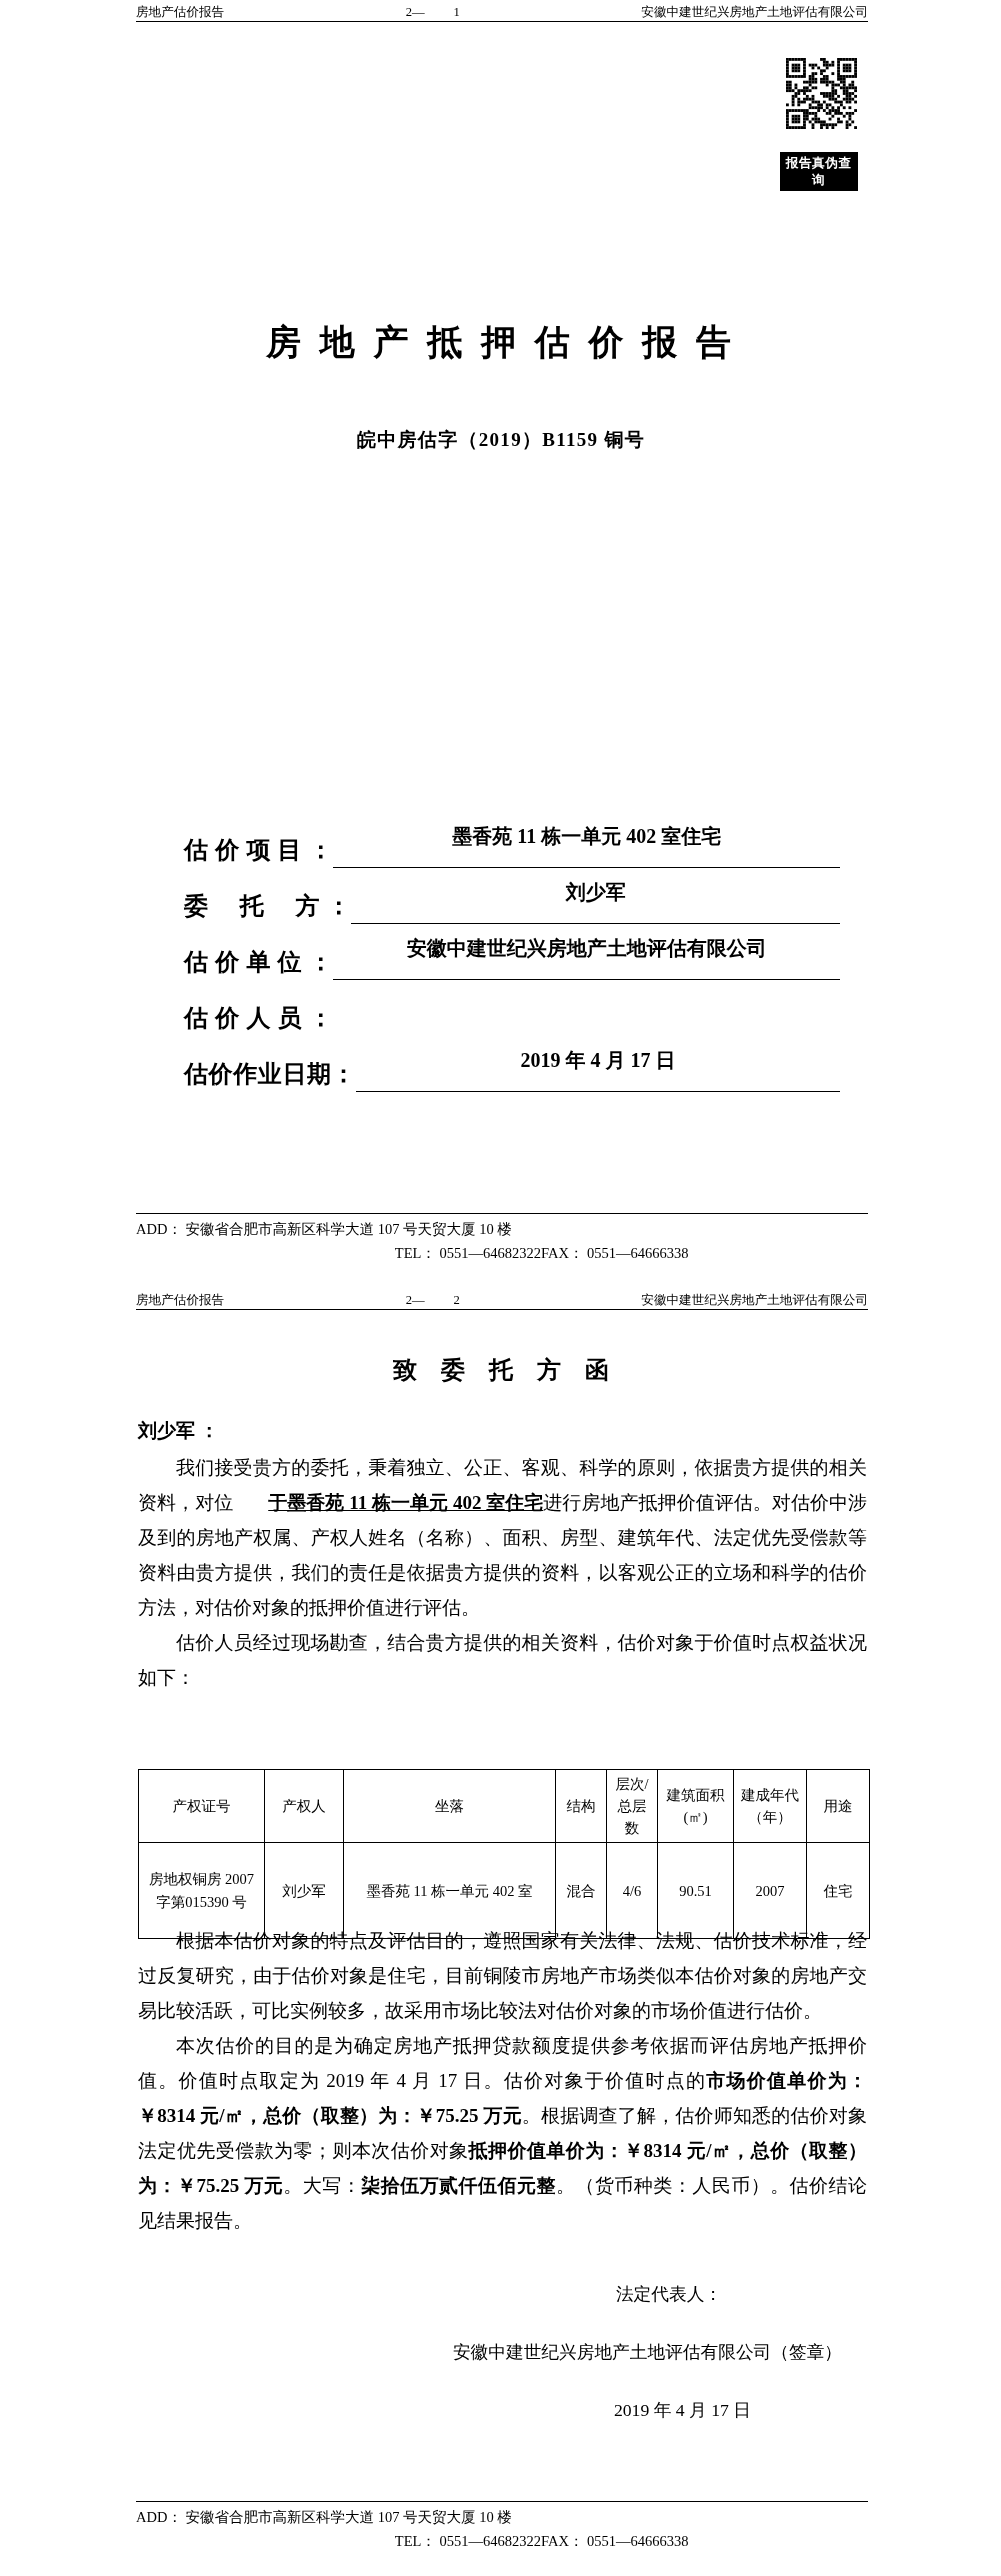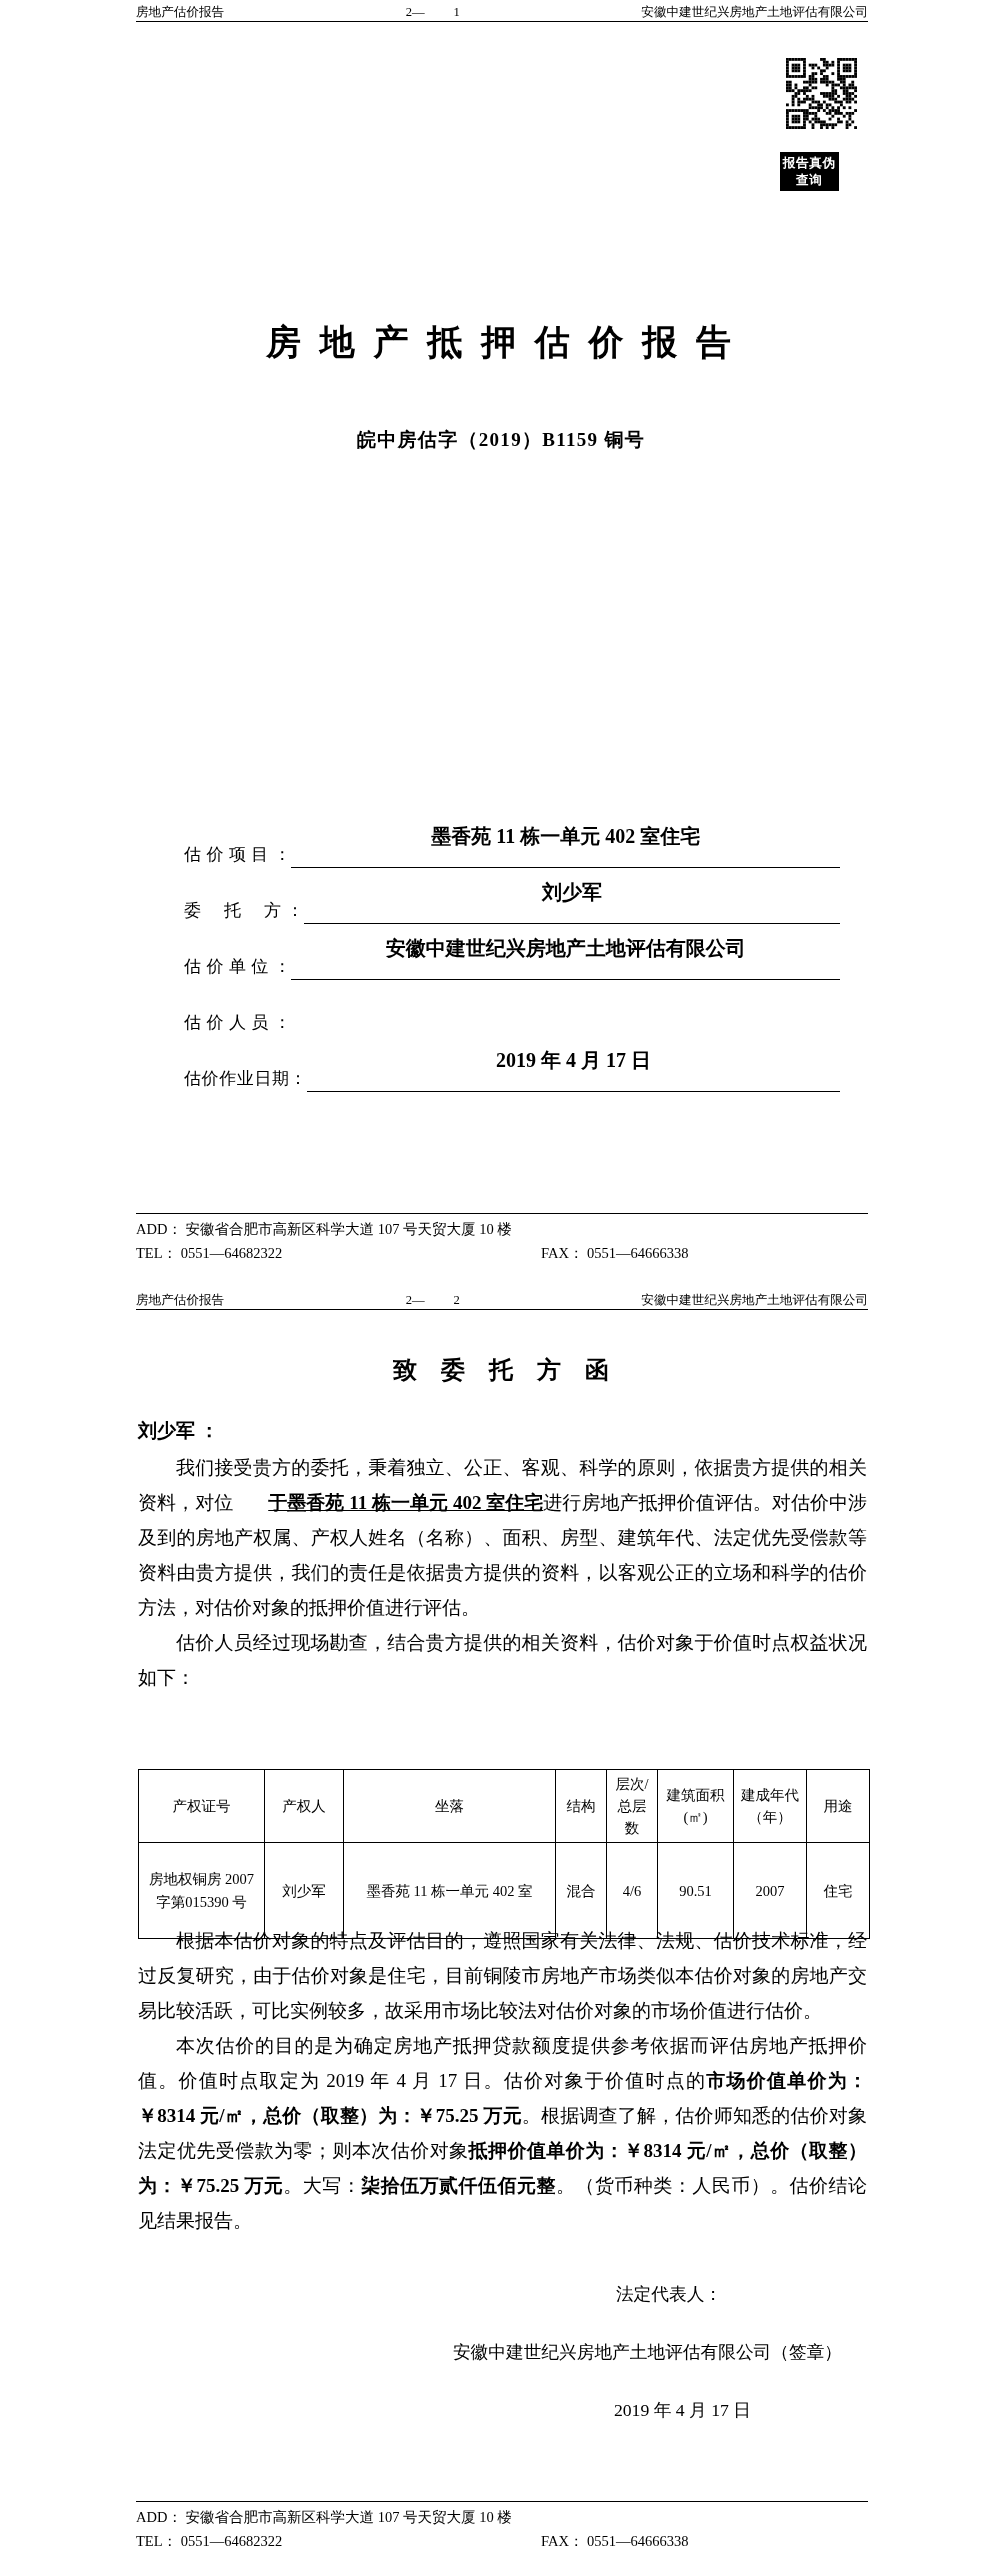--- a/index.html
+++ b/index.html
@@ -16,44 +16,44 @@
     position: absolute; top: 3.8px; left: 136px; right: 134px;
     display: flex; justify-content: space-between; align-items: baseline;
     font-size: 12.6px; border-bottom: 1.3px solid #000; 
   }
   .hdr-center { display: flex; }
   .hdr-pageno { margin-left: 29px; }
   .ftr {
     position: absolute; top: 1213px; left: 136px; right: 134px;
     border-top: 1.3px solid #000; padding-top: 6.3px; font-size: 14.5px;
   }
-  .ftr-row { height: 23.4px; display: flex; align-items: baseline; }
+  .ftr-row { height: 23.4px; display: flex; align-items: baseline; text-align: right; }
   .ftr-tel { width: 405px; display: inline-block; }
 
   
   .qr-block { position: absolute; top: 58px; right: 145px; width: 71px; }
   .qr-svg { display: block; width: 71px; height: 71px; }
   .qr-caption {
-    margin-top: 23px; margin-left: -6.3px; width: 59px;
+    margin-top: 23px; margin-left: -6.3px; width: 78px;
     background: #000; color: #fff; text-align: center;
     font-size: 12.6px; font-weight: bold; padding: 2.5px 0; letter-spacing: 0.6px;
   }
   .main-title {
     position: absolute; top: 319px; left: 0; width: 100%;
     text-align: center; font-size: 35px; font-weight: bold; letter-spacing: 5px;
     margin: 0;
   }
   .doc-no {
     position: absolute; top: 427px; left: 0; width: 100%;
     text-align: center; font-size: 19px; font-weight: bold; letter-spacing: 1.3px;
   }
   .fields { position: absolute; top: 812px; left: 184px; right: 162px; }
   .field-row { display: flex; align-items: flex-end; height: 56px; }
   .field-label {
-    font-size: 17px; font-weight: normal; white-space: nowrap;
+    font-size: 24px; font-weight: bold; white-space: nowrap;
     padding-bottom: 2.5px; letter-spacing: 0.6px;
   }
   .field-line {
     flex: 1; border-bottom: 1.9px solid #000; text-align: center;
     font-size: 20px; font-weight: bold; padding-bottom: 17px; white-space: nowrap;
   }
 
   
   .letter-title {
     position: absolute; top: 66px; left: 0; width: 100%;

